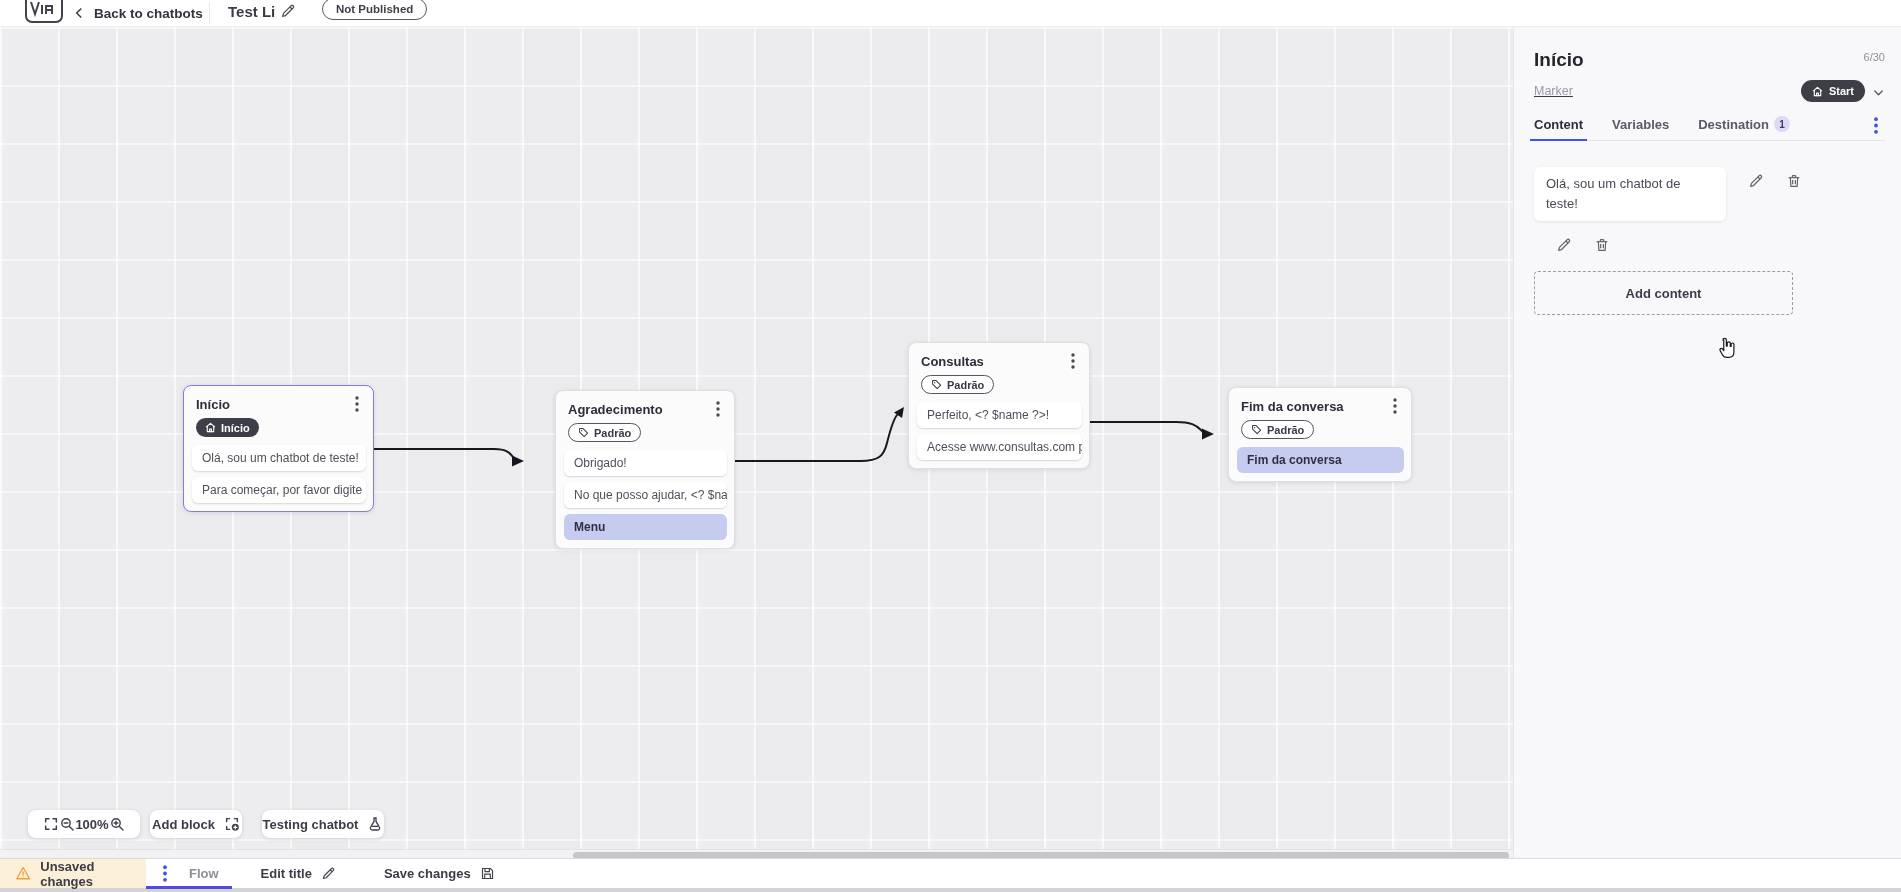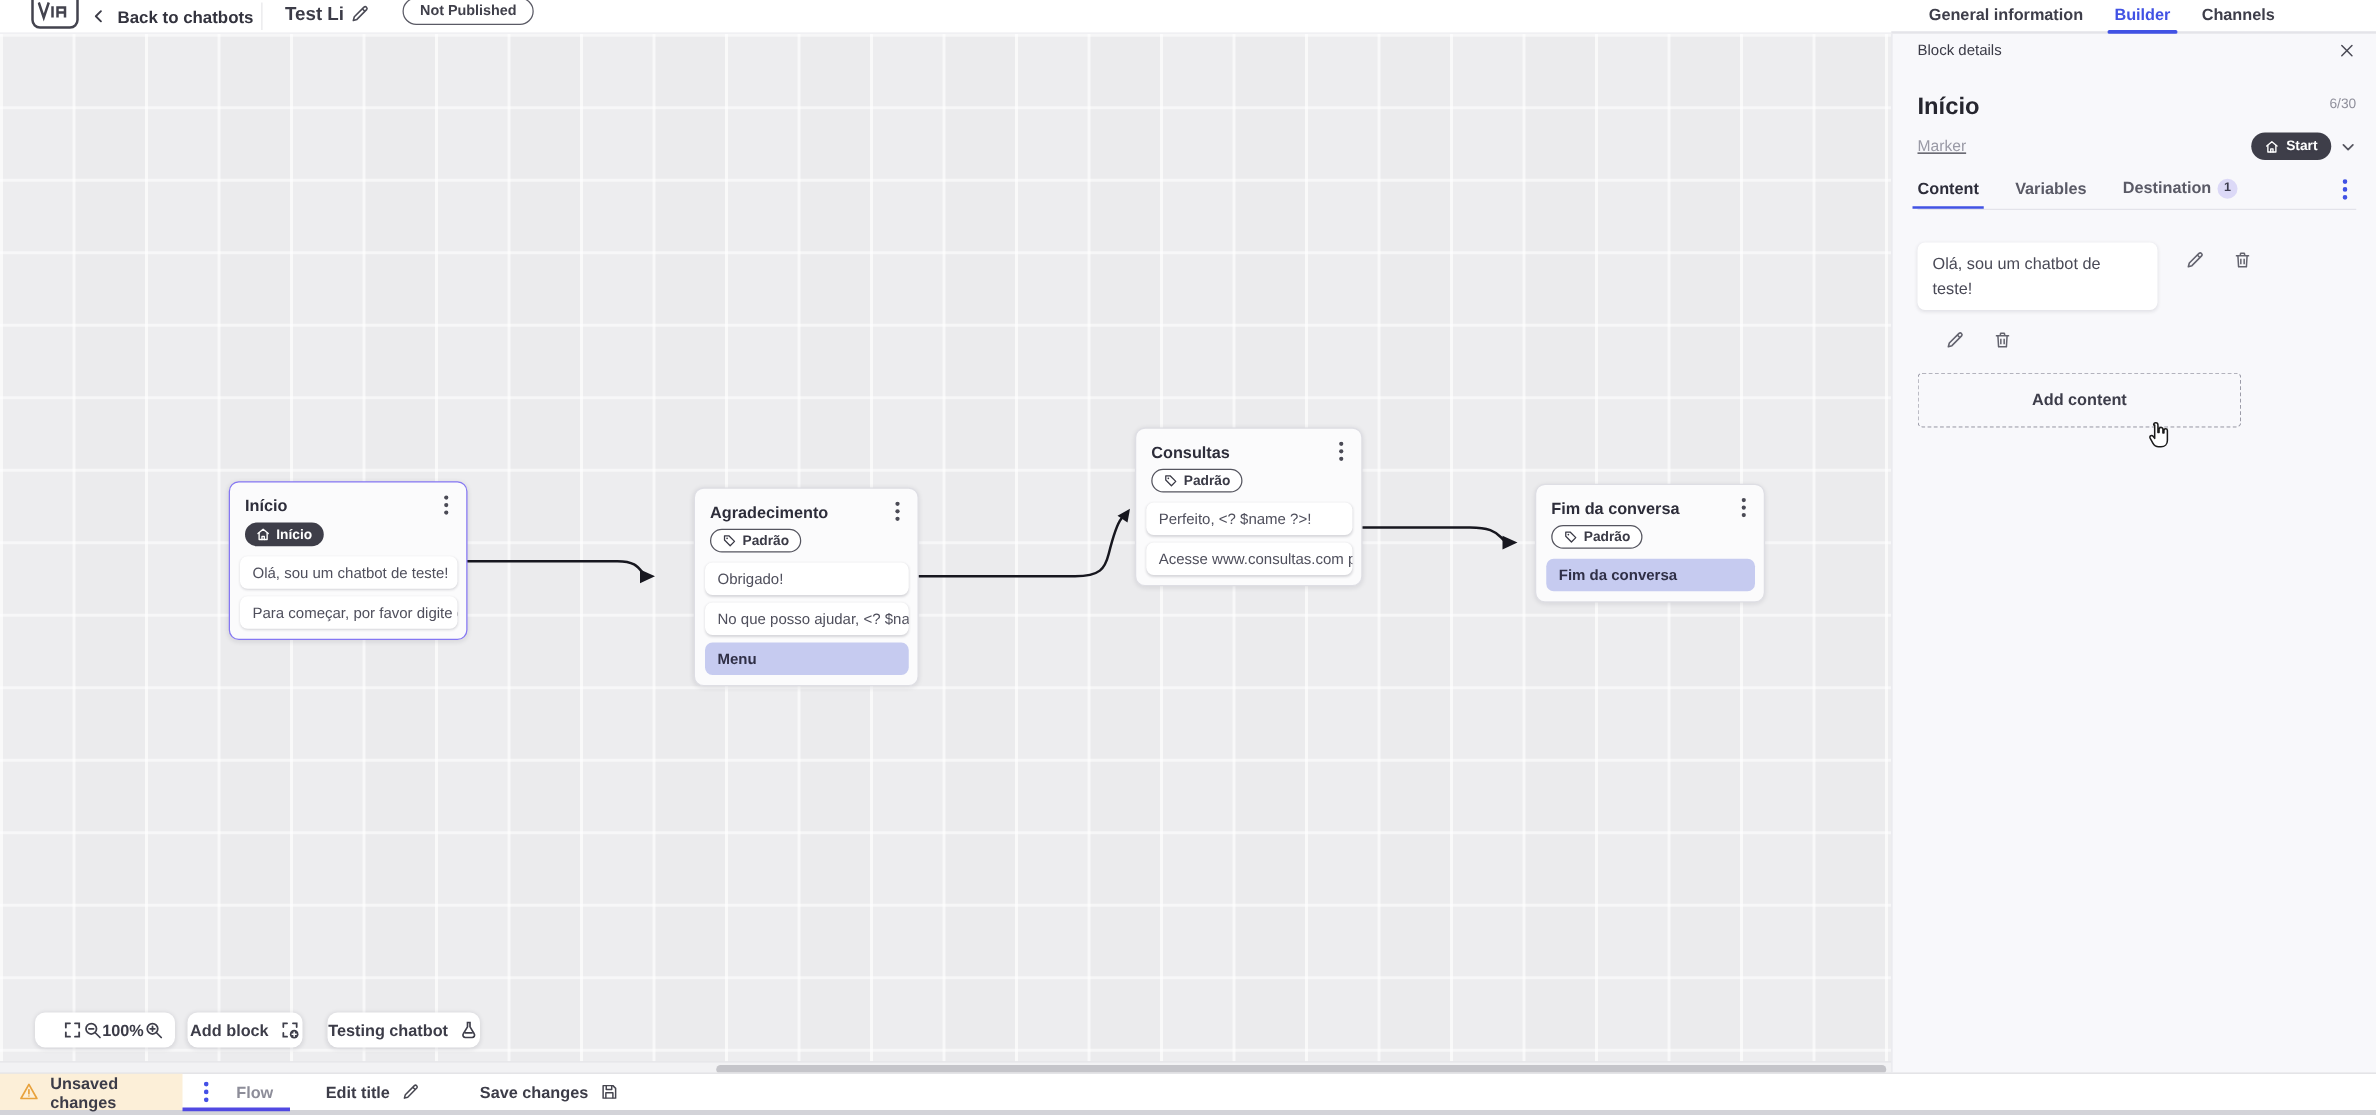--- a/index.html
+++ b/index.html
@@ -49,21 +49,21 @@
   .pill.dark { background:#3e3e49; color:#fff; }
   .pill.line { background:#fff; border:1.5px solid #55555f; color:#3a3a46; }
   .bcards { margin-top:7px; display:flex; flex-direction:column; gap:6px; }
   .bcard { background:#fff; border-radius:6px; box-shadow:0 1px 2px rgba(25,25,45,.16);
     padding:6px 10px; font-size:12px; color:#4f4f5c; white-space:nowrap; overflow:hidden; }
   .bcard.hl { background:#c6cbf0; color:#2f2f46; font-weight:700; box-shadow:none; }
 
   .canvas-controls { position:absolute; left:28px; top:783px; display:flex; align-items:center; }
   .ctl-card { height:28px; background:#fff; border-radius:8px; box-shadow:0 1px 4px rgba(20,20,40,.14);
     display:flex; align-items:center; font-size:13px; font-weight:700; color:#3c3c48; }
-  .zoom-card { width:112px; justify-content:flex-end; padding:0 9px; }
+  .zoom-card { width:112px; justify-content:center; padding:0 9px; }
   .icon-btn { width:16px; height:16px; color:#3f3f4b; cursor:pointer; display:flex; }
   .zoom-label { font-size:13px; font-weight:700; }
   .addblock-btn { width:92px; margin-left:10px; justify-content:center; gap:9px; cursor:pointer; }
   .testing-btn { width:122px; margin-left:20px; justify-content:center; gap:9px; cursor:pointer; }
 
   .hscroll { position:absolute; left:0; top:822px; width:1513px; height:11px; background:#f2f2f4;
     border-top:1px solid #e3e3e7; }
   .hscroll .thumb { position:absolute; left:573px; top:2px; width:936px; height:7px; background:#c5c5ca; border-radius:4px; }
 
   
@@ -137,25 +137,20 @@
   <div class="tb-divider"></div>
   <span class="bot-title">Test Li</span>
   <span class="title-edit">
     <svg viewBox="0 0 24 24" fill="none" stroke="currentColor" stroke-width="1.9" stroke-linejoin="round">
         <path d="M4 20l1.2-4.4L16.8 4a2.2 2.2 0 0 1 3.1 3.1L8.3 18.8 4 20z"></path>
         <path d="M14.8 6l3 3"></path>
       </svg>
   </span>
   <span class="status-pill">Not Published</span>
 
-  <div class="topbar-right">
-    <span class="nav-tab">General information</span>
-    <span class="nav-tab active">Builder</span>
-    <span class="nav-tab">Channels</span>
-  </div>
 </div>
 
 <div class="canvas">
   <svg class="wires">
     <g fill="none" stroke="#17171f" stroke-width="2" stroke-linecap="round">
       <path d="M374 422 H494 C507 422 510 426 514 431"></path>
       <path d="M735 434 L860 434 C880 434 884 428 887 416 C890 404 893 393 897 388"></path>
       <path d="M1090 395 H1176 C1191 395 1196 398 1201 403 L1203 405"></path>
     </g>
     <g fill="#17171f" stroke="none">
@@ -296,28 +291,20 @@
       </span>
     </div>
   </div>
 
   <div class="hscroll">
     <div class="thumb"></div>
   </div>
 </div>
 
 <div class="panel">
-  <div class="panel-header">
-    <span>Block details</span>
-    <span class="close-x">
-      <svg viewBox="0 0 24 24" fill="none" stroke="currentColor" stroke-width="1.9" stroke-linecap="round">
-          <path d="M5.5 5.5l13 13M18.5 5.5l-13 13"></path>
-        </svg>
-    </span>
-  </div>
   <div class="panel-body">
     <div class="title-row">
       <span class="block-name">Início</span>
       <span class="counter">6/30</span>
     </div>
     <div class="marker-row">
       <span class="marker-label">Marker</span>
       <span class="marker-val">
         <span class="start-pill">
           <svg width="11" height="11" viewBox="0 0 24 24" fill="none" stroke="#fff" stroke-width="2.4" stroke-linecap="round" stroke-linejoin="round">

